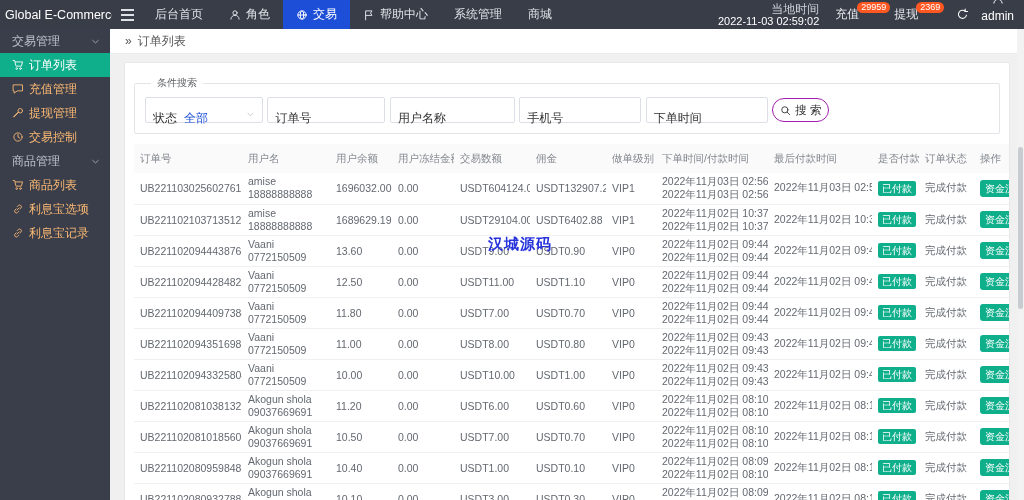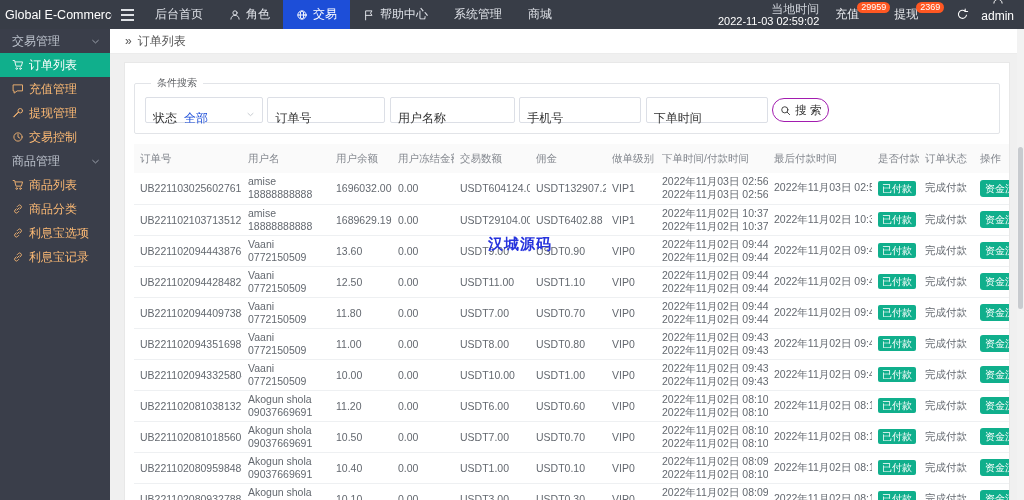--- a/index.html
+++ b/index.html
@@ -222,30 +222,20 @@
   </div>
   <div class="sb-item">
     <span>
         <svg class="ic" width="12" height="12" viewBox="0 0 16 16">
           <path d="M1.5 2h2l1.8 7.5h7.2l1.6-5.6H4.3"></path>
           <circle cx="6.3" cy="12.8" r="1.1"></circle>
           <circle cx="11.3" cy="12.8" r="1.1"></circle>
         </svg>
       </span>
     <span>商品列表</span>
-  </div>
-  <div class="sb-item">
-    <span>
-        <svg class="ic" width="12" height="12" viewBox="0 0 16 16">
-          <path d="M6.5 9.5l3-3"></path>
-          <path d="M7 4.8l1.4-1.4a2.4 2.4 0 0 1 3.4 3.4L10.4 8.2"></path>
-          <path d="M9 11.2l-1.4 1.4a2.4 2.4 0 0 1-3.4-3.4l1.4-1.4"></path>
-        </svg>
-      </span>
-    <span>商品分类</span>
   </div>
 
   <div class="sb-item">
     <span>
         <svg class="ic" width="12" height="12" viewBox="0 0 16 16">
           <path d="M6.5 9.5l3-3"></path>
           <path d="M7 4.8l1.4-1.4a2.4 2.4 0 0 1 3.4 3.4L10.4 8.2"></path>
           <path d="M9 11.2l-1.4 1.4a2.4 2.4 0 0 1-3.4-3.4l1.4-1.4"></path>
         </svg>
       </span>

